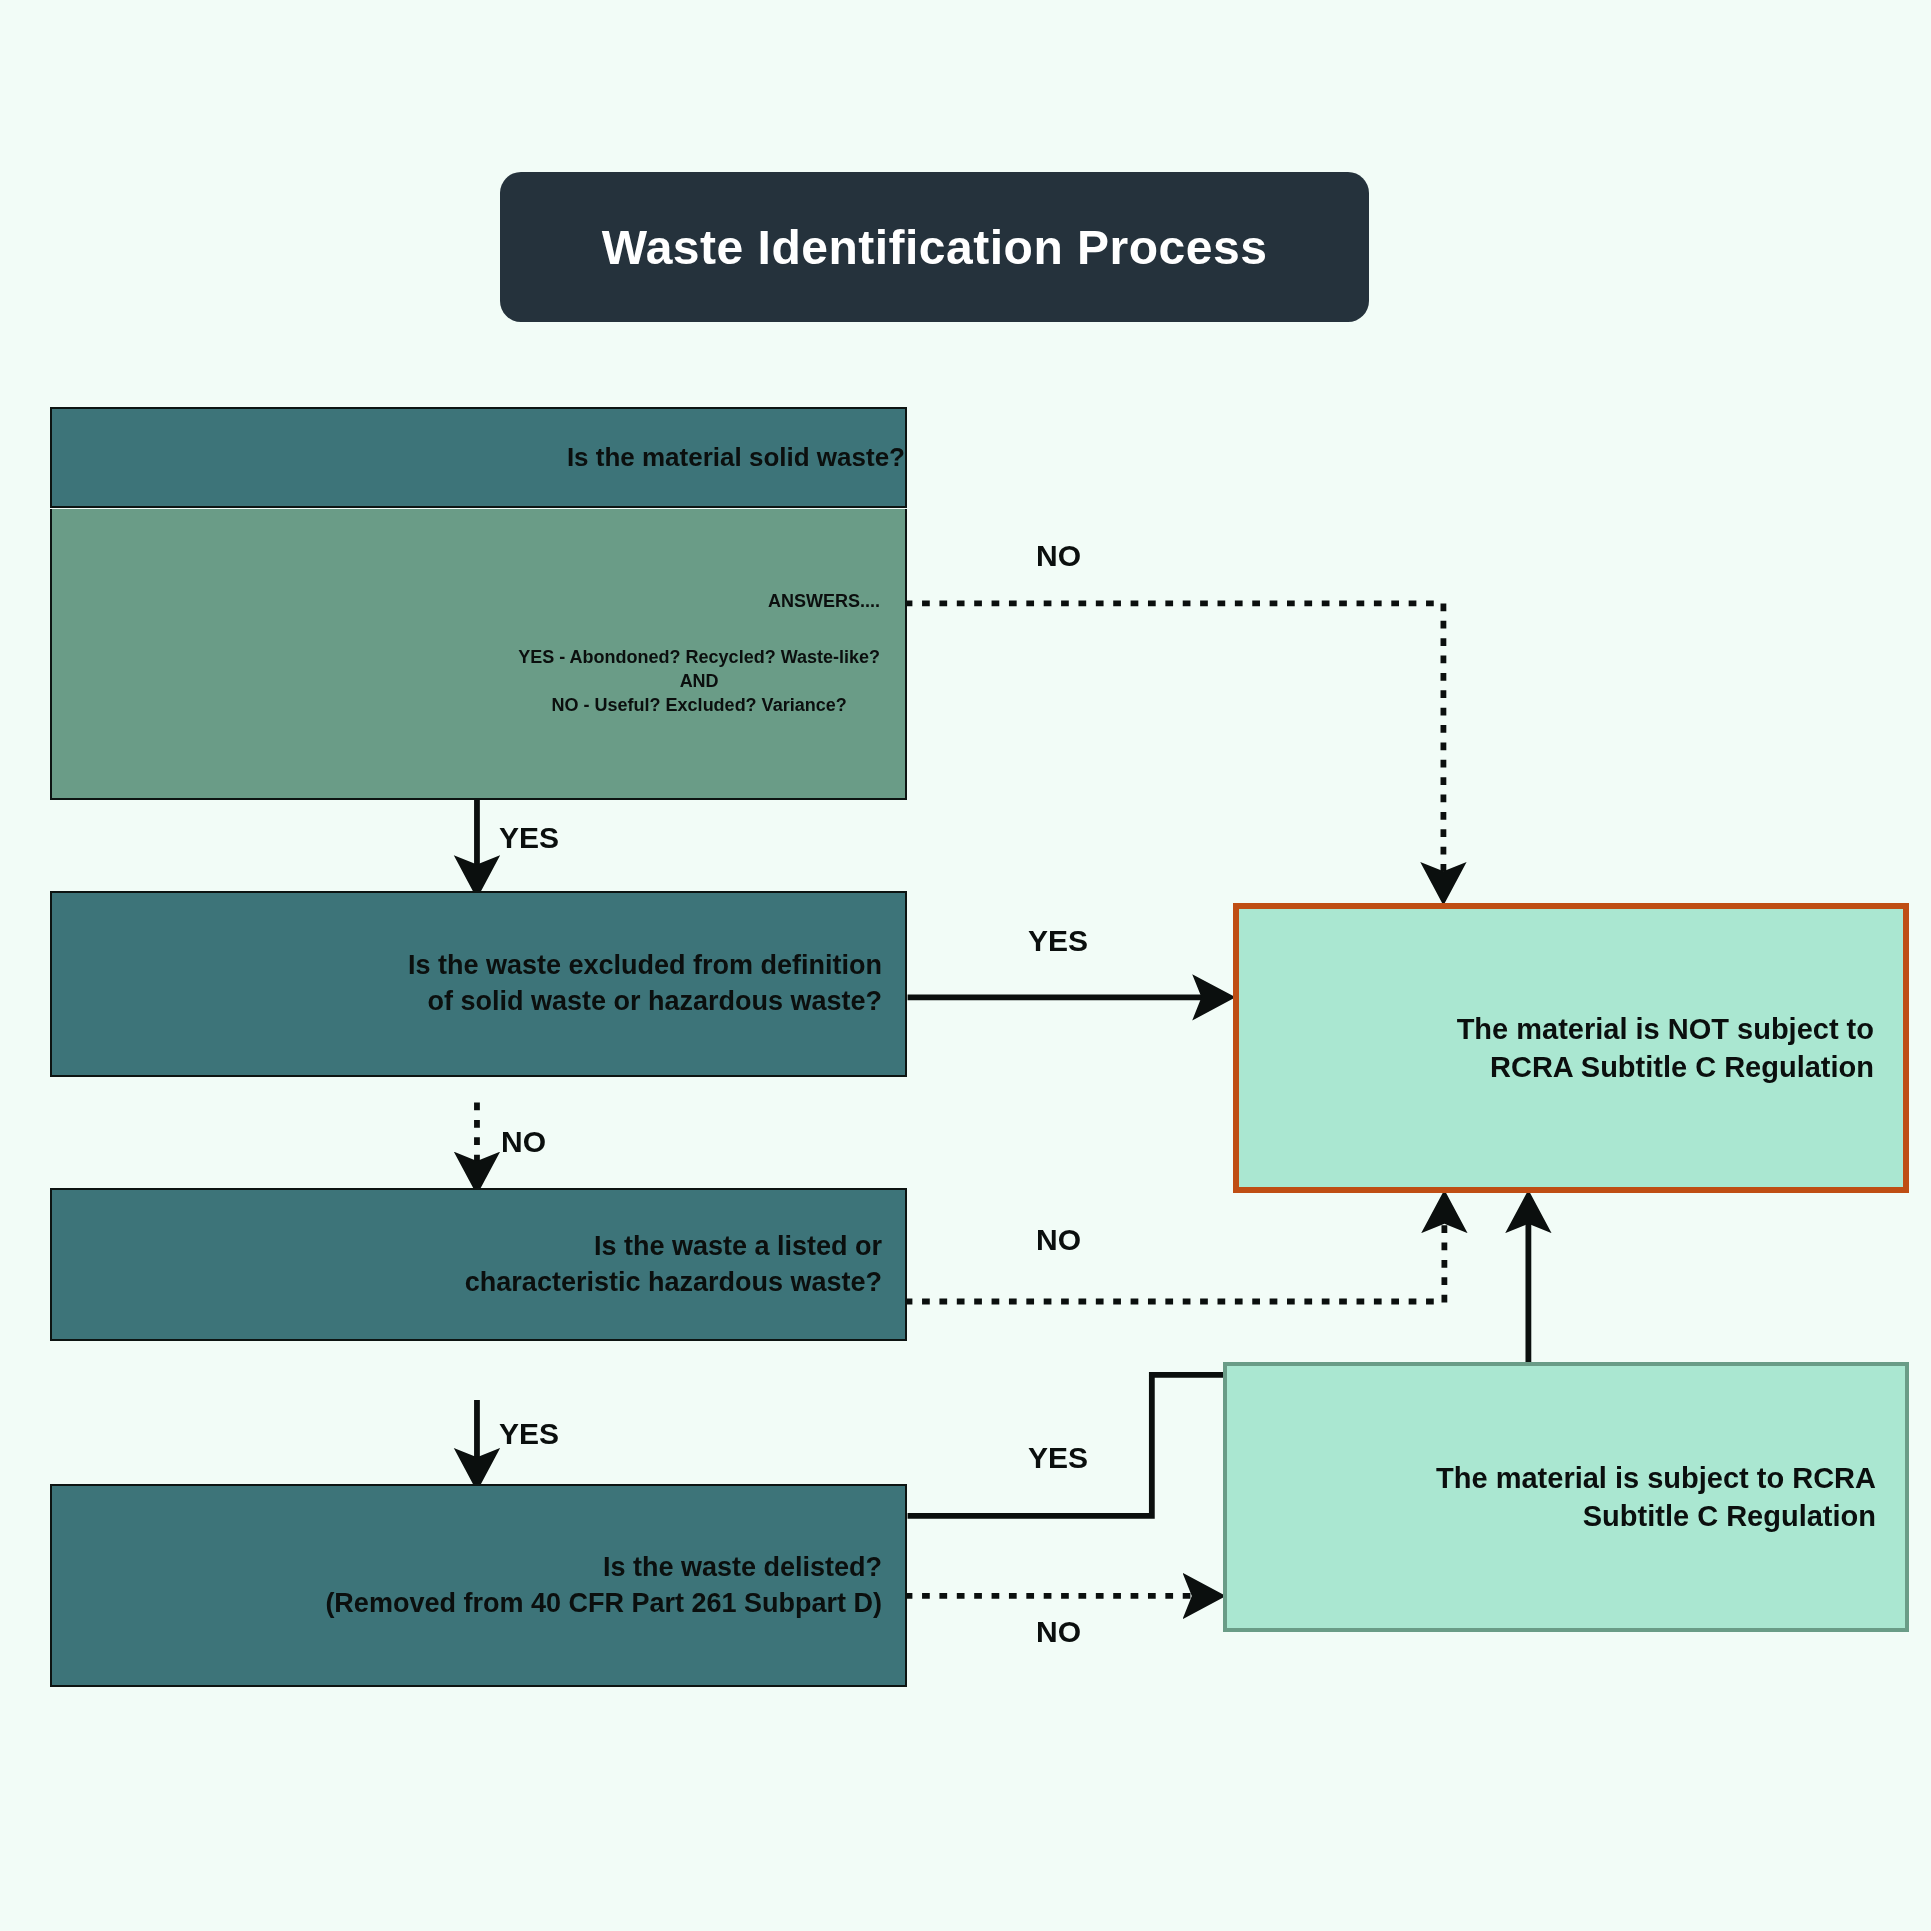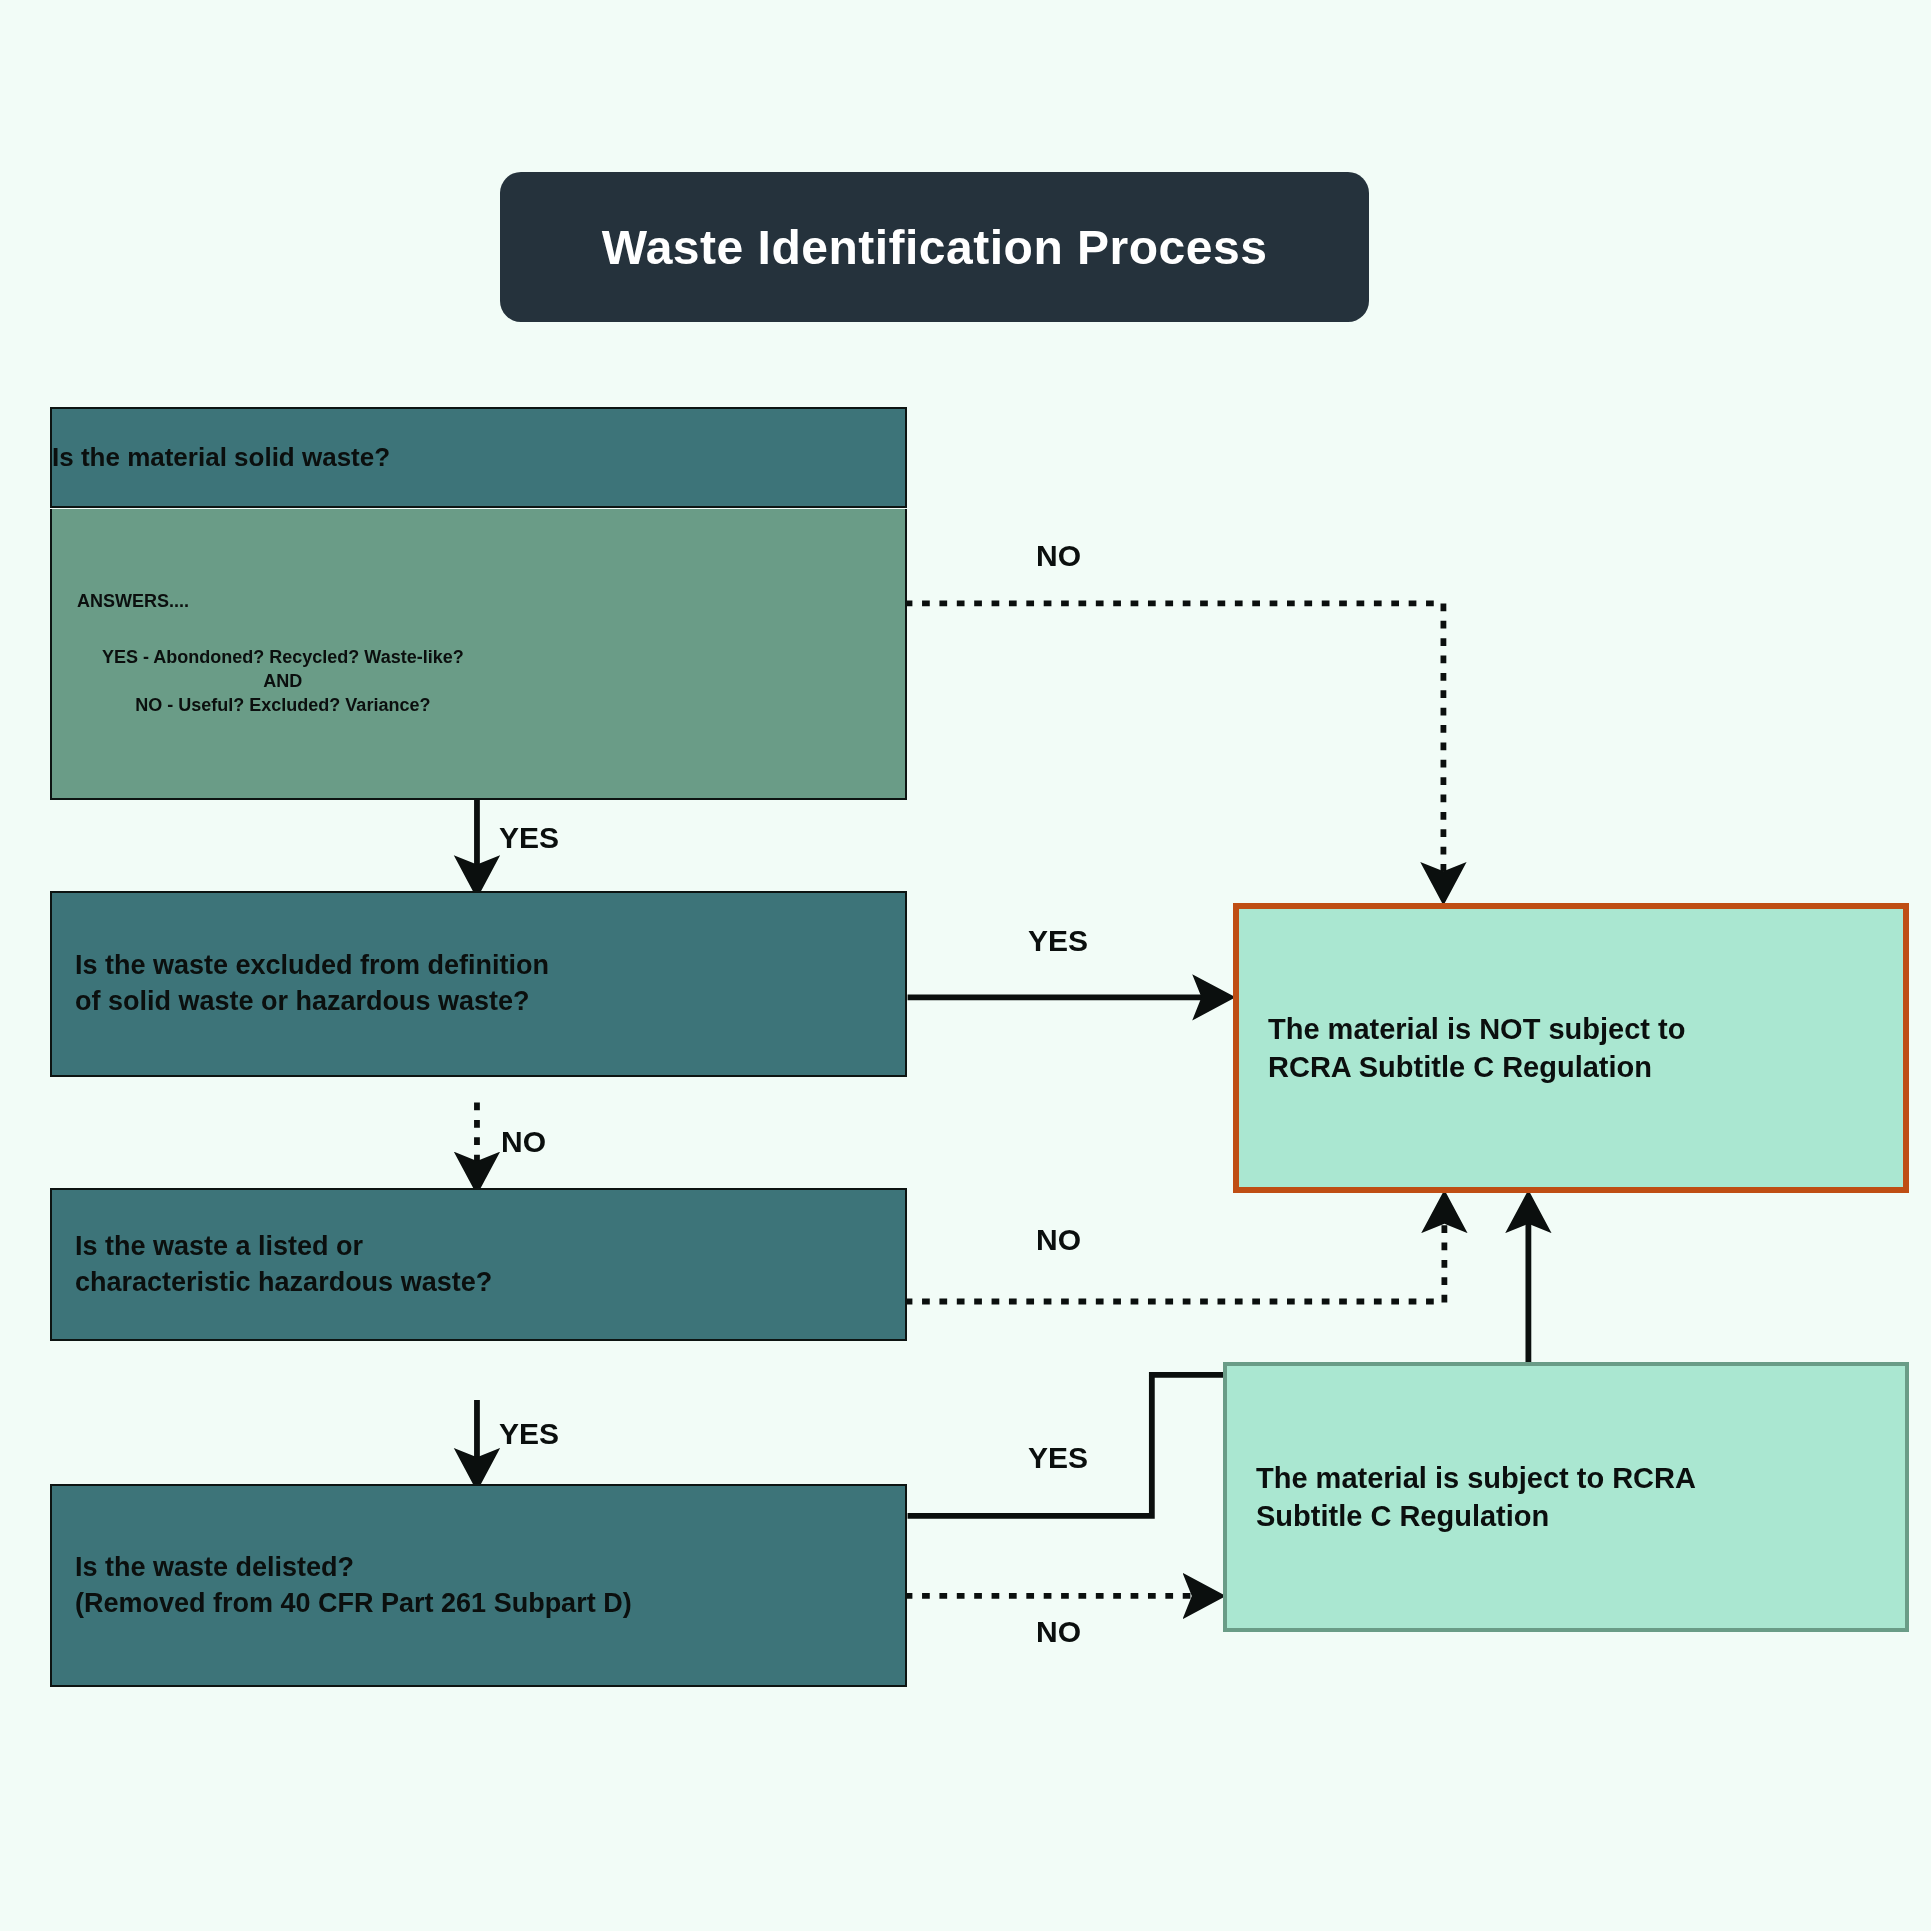--- a/index.html
+++ b/index.html
@@ -47,21 +47,21 @@
     font-weight: bold;
     letter-spacing: 0.5px;
     text-align: right;
   }
 
   .node {
     position: absolute;
     box-sizing: border-box;
     display: flex;
     flex-direction: column;
-    align-items: flex-start;
+    align-items: flex-end;
     justify-content: center;
     text-align: center;
     color: #0b0f0e;
     font-weight: bold;
     line-height: 1.32;
   }
 
   .q-head {
     background: #3d7479;
     border: 2.9px solid #0d1412;

